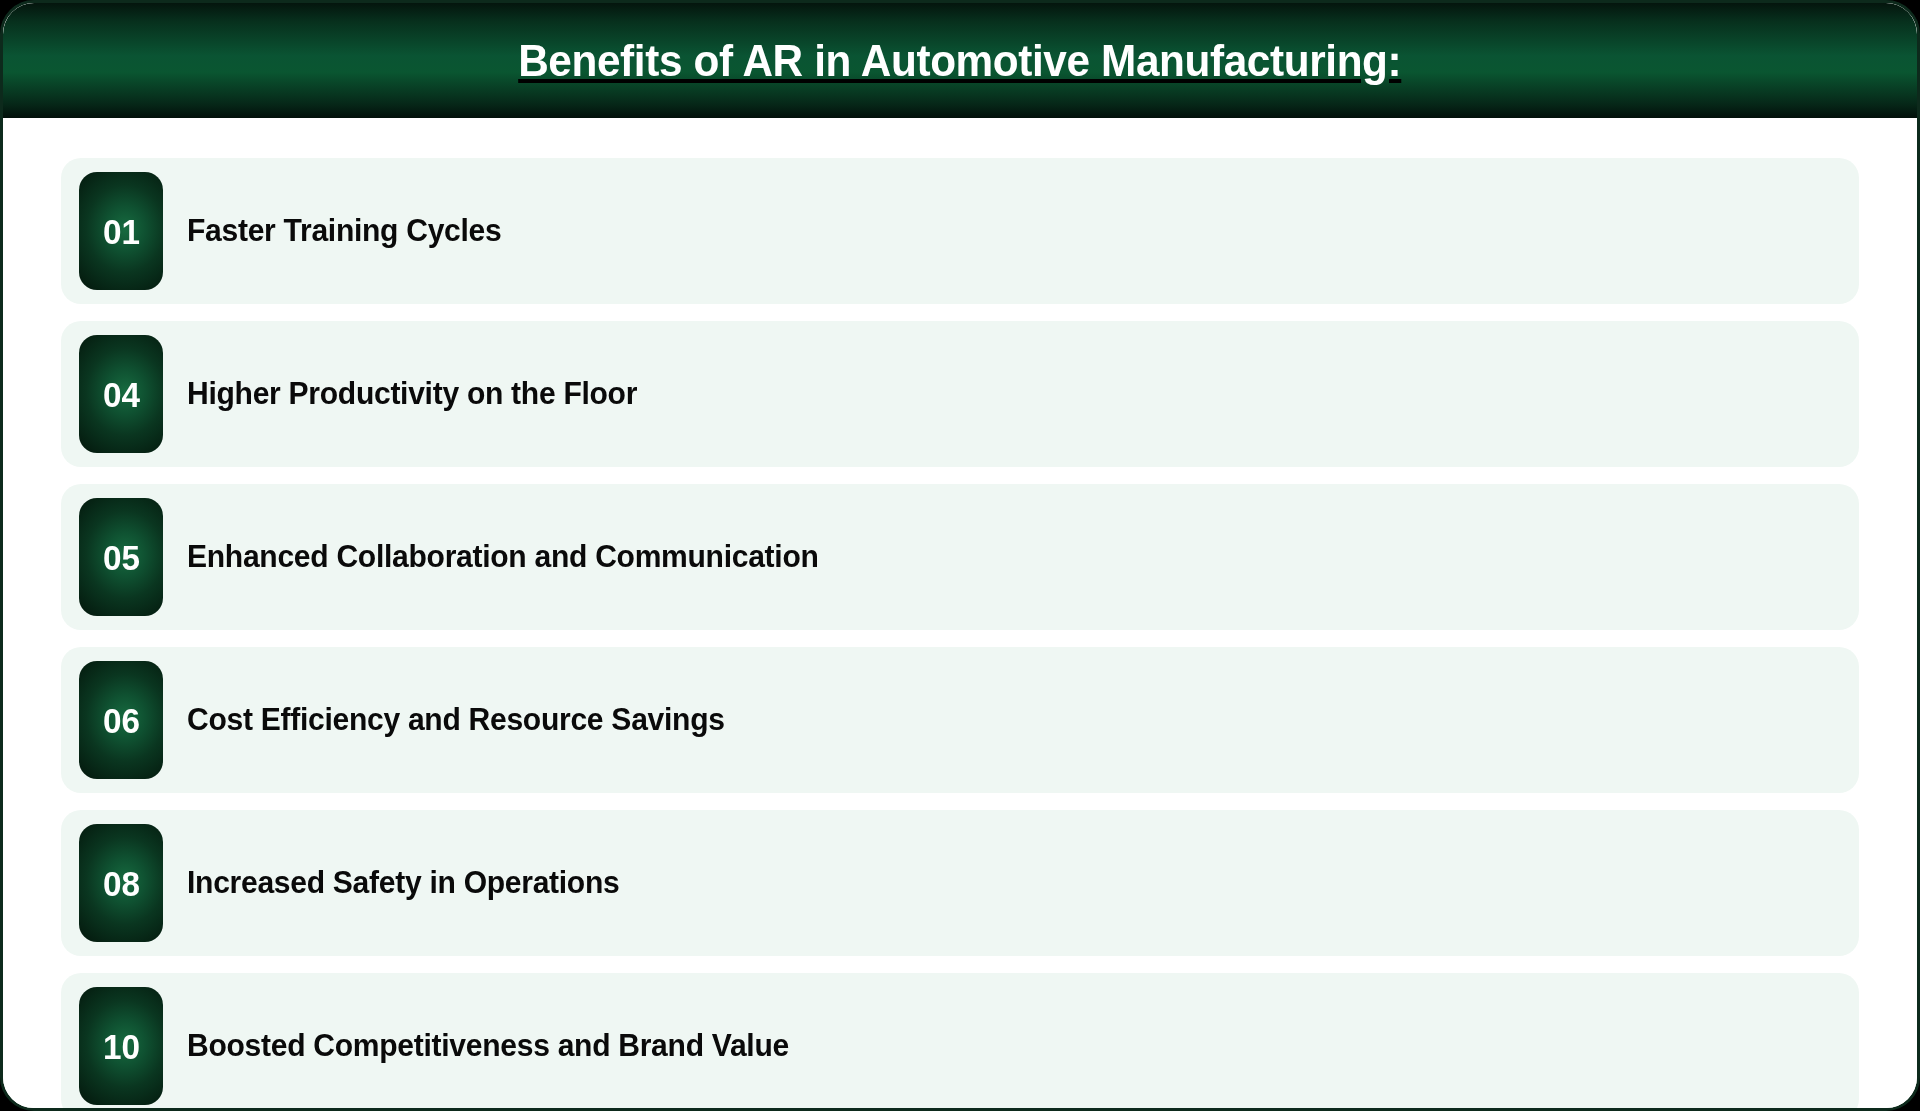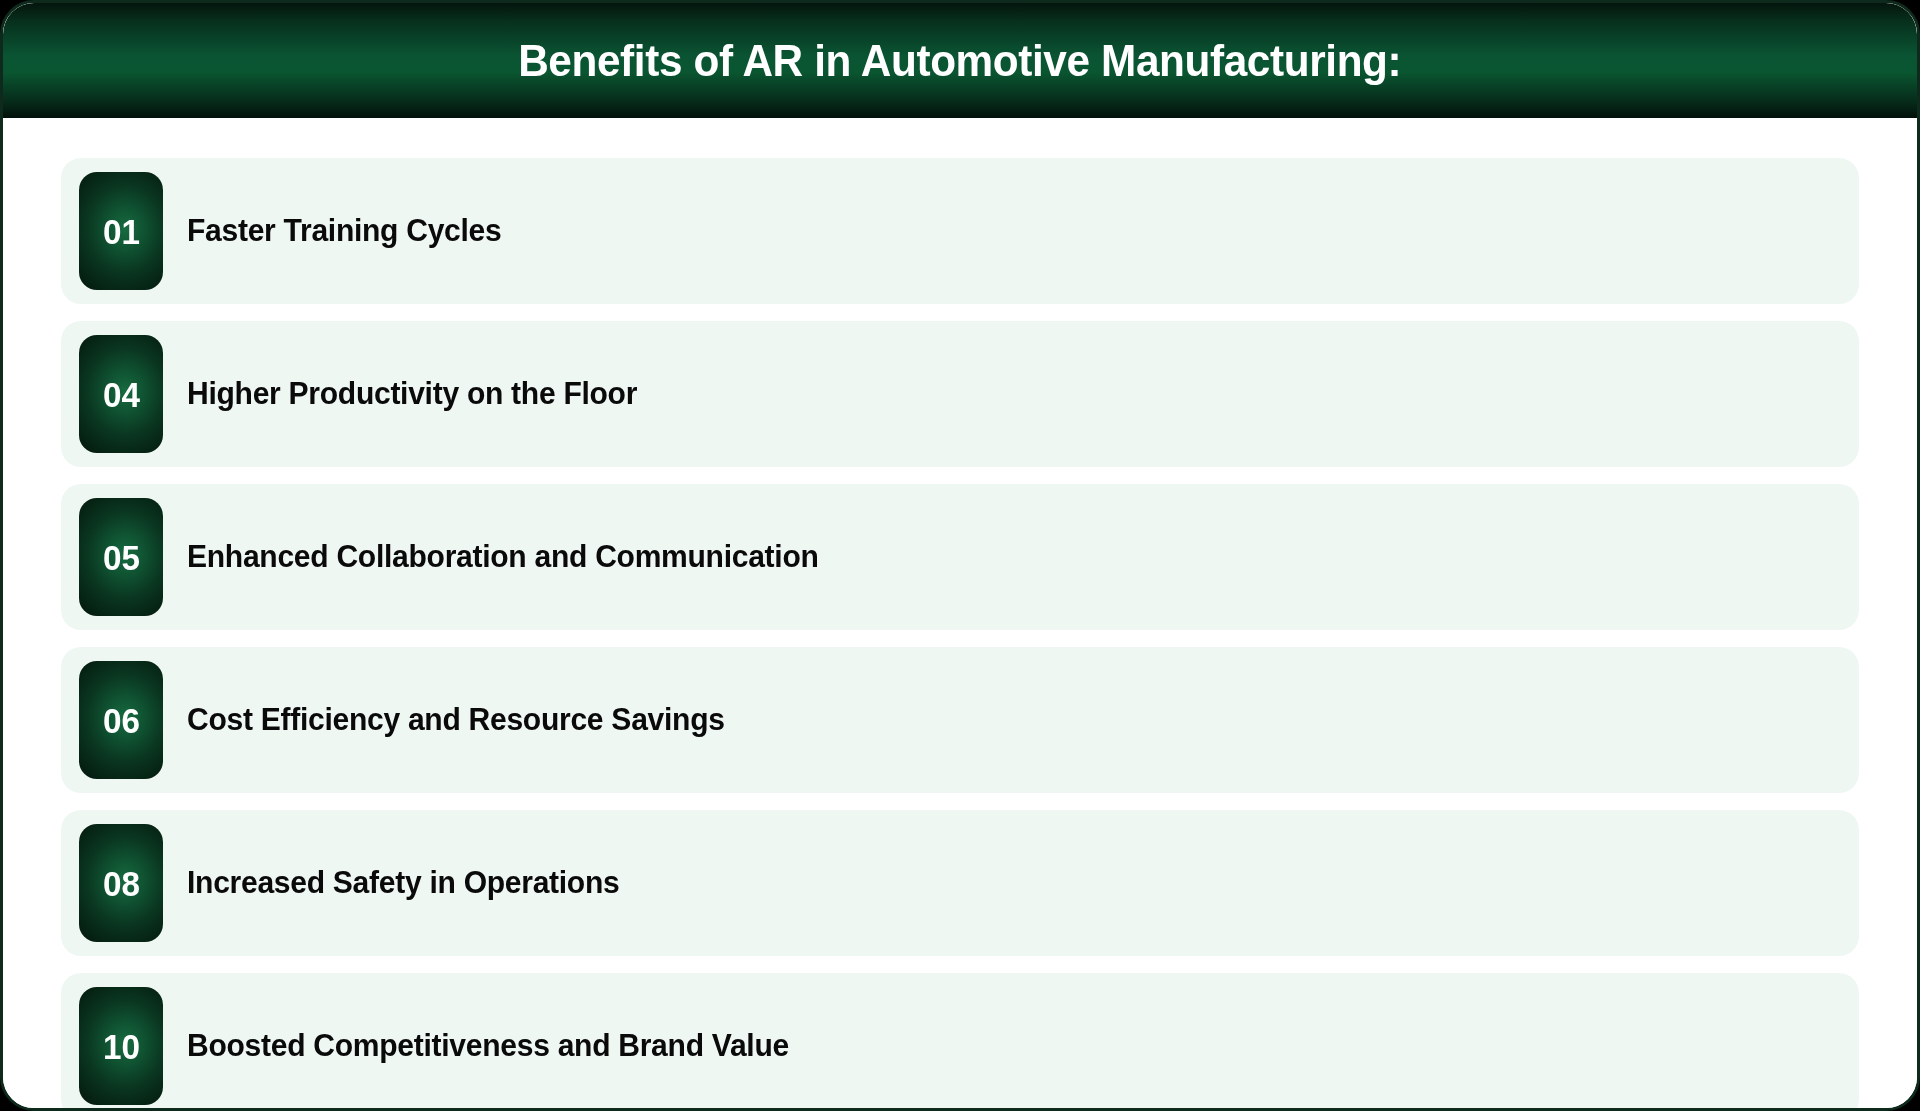--- a/index.html
+++ b/index.html
@@ -35,20 +35,21 @@
         #07301d 16%,
         #0a5433 46%,
         #0a5631 60%,
         #062718 88%,
         #02100a 100%);
     display: flex;
     align-items: center;
     justify-content: center;
     border-top-left-radius: 31px;
     border-top-right-radius: 31px;
+    text-decoration: underline;
   }
 
   .header-title {
     color: #ffffff;
     font-size: 45px;
     font-weight: 700;
     letter-spacing: -0.4px;
     text-align: center;
     line-height: 1.1;
     font-family: "Liberation Sans", "DejaVu Sans", sans-serif;

